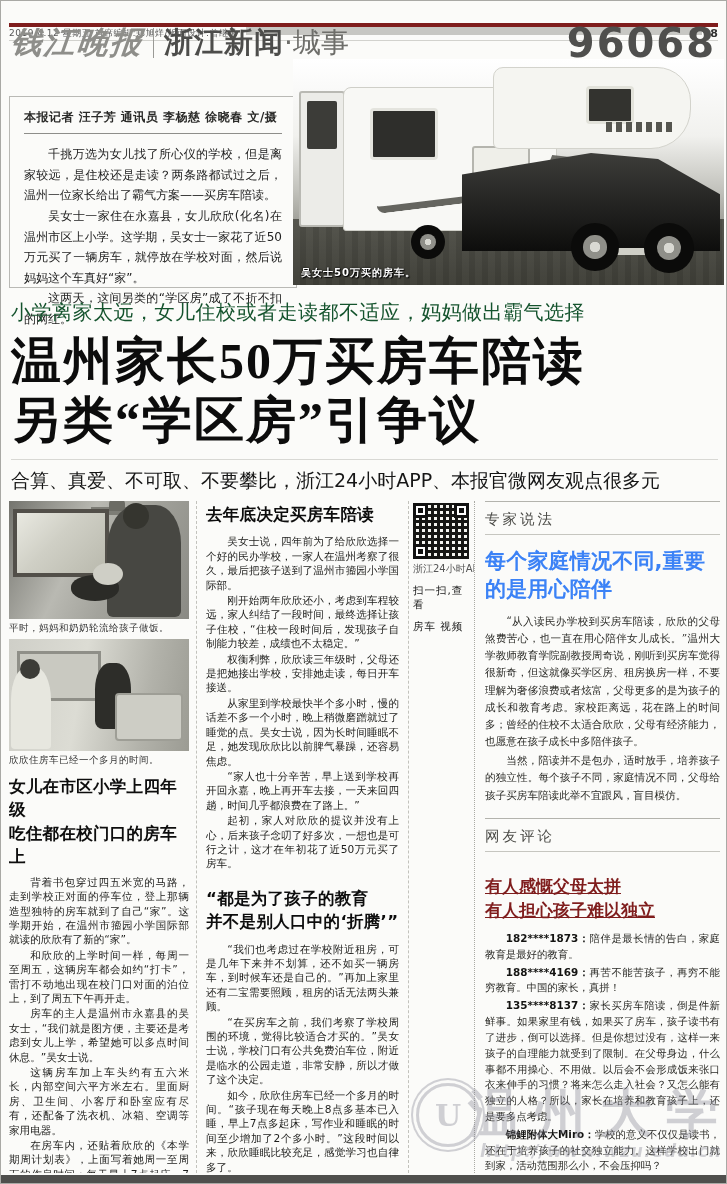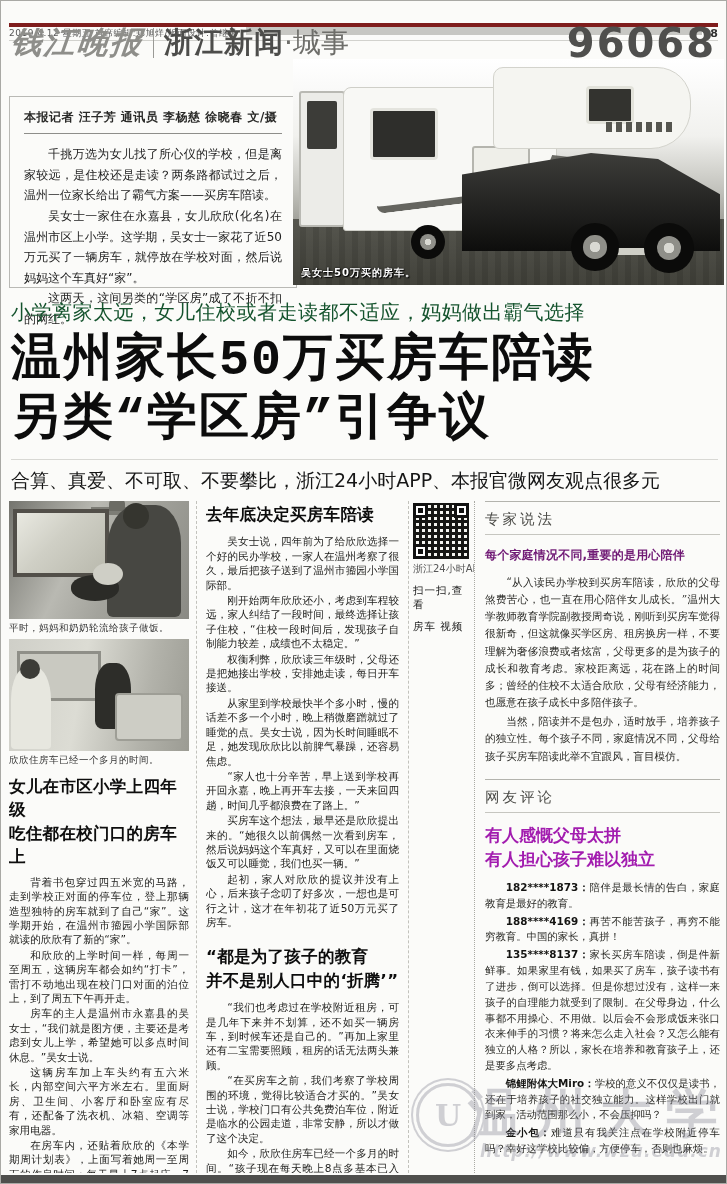--- a/index.html
+++ b/index.html
@@ -59,21 +59,21 @@
   .wh-rear{left:278px;bottom:14px;width:48px;height:48px;}
   .wh-front{right:30px;bottom:12px;width:50px;height:50px;}
   .wh-camper{left:118px;bottom:26px;width:34px;height:34px;}
   .runboard{position:absolute;left:300px;bottom:30px;width:96px;height:7px;background:#cfcfc7;border-radius:3px;}
   .ph-caption{position:absolute;left:8px;bottom:5px;font-size:10px;color:#fff;letter-spacing:1px;
               text-shadow:0 0 2px #000,1px 1px 1px #000;font-weight:bold;}
   
   .headline{position:absolute;left:10px;top:296px;width:707px;}
   .kicker{font-size:20px;font-weight:400;color:#14532d;letter-spacing:.5px;margin:2px 0 6px;}
   .h1{font-size:50px;font-weight:900;color:#0c0c0c;letter-spacing:2px;line-height:1.17;
-      font-family:Liberation Mono, monospace;}
+      font-family:Liberation Serif, serif;}
   .deck{font-size:19px;font-weight:500;color:#161616;margin-top:10px;padding-top:8px;border-top:1px solid #d8d8d4;}
   
   .bodycols{position:absolute;left:8px;top:500px;width:711px;height:672px;display:flex;overflow:hidden;}
   .col{box-sizing:border-box;overflow:hidden;}
   .col1{width:188px;padding-right:7px;border-right:1px dashed #c2c2bc;}
   .col2{width:212px;padding:0 9px;border-right:1px dashed #c2c2bc;}
   .col3{width:66px;padding:2px 4px 0;border-right:1px dotted #aaaaa4;}
   .col4{flex:1;padding-left:10px;}
   .lphoto{position:relative;width:100%;overflow:hidden;background:#c4c4be;}
   .lp1{height:118px;background:linear-gradient(115deg,#74746e 0%,#b9b9b2 38%,#a3a39c 60%,#8a8a84 100%);}
@@ -101,25 +101,25 @@
       repeating-linear-gradient(90deg,#161614 0 3px,transparent 3px 6px),
       repeating-linear-gradient(0deg,#161614 0 3px,#f4f4f0 3px 6px);}
   .qf{position:absolute;width:15px;height:15px;border:3px solid #111;background:#fff;box-sizing:border-box;}
   .qf:after{content:"";position:absolute;inset:2px;background:#111;}
   .qf.tl{left:0;top:0}.qf.tr{right:0;top:0}.qf.bl{left:0;bottom:0}
   .qr-app{font-size:10px;color:#555;margin-top:3px;white-space:nowrap;}
   .qr-scan{font-size:10.5px;color:#222;margin-top:8px;letter-spacing:1px;}
   
   .sect{border-top:1px solid #b3b3ad;padding-top:8px;}
   .kick{font-size:14.5px;color:#4c4c48;letter-spacing:3px;padding-bottom:5px;border-bottom:1px solid #c6c6c0;}
-  .exhead{font-size:12px;font-weight:900;color:#701a75;margin:12px 0 10px;letter-spacing:.2px;}
+  .exhead{font-size:21px;font-weight:900;color:#3b82f6;margin:12px 0 10px;letter-spacing:.2px;}
   .serifp{margin:0 0 2px;font-size:10.6px;line-height:1.62;text-indent:2em;text-align:justify;
           font-family:"DejaVu Serif","Liberation Serif",serif;color:#2a2a26;}
   .sep{height:1px;background:#b3b3ad;margin:14px 0 0;}
-  .cmhead{font-size:17px;font-weight:900;line-height:1.45;color:#a21caf;margin:10px 0 8px;}
+  .cmhead{font-size:17px;font-weight:900;line-height:1.45;color:#7f1d1d;margin:22px 0 8px;text-decoration:underline;}
   .comment{margin:0 0 2px;font-size:10.4px;line-height:1.52;text-indent:2em;text-align:justify;
            font-family:"DejaVu Serif","Liberation Serif",serif;color:#2b2b27;}
   .cuser{font-family:"DejaVu Sans","Liberation Sans",sans-serif;font-weight:bold;color:#141412;}
   .cuser:after{content:"：";}
   
   .watermark{position:absolute;left:415px;top:1078px;width:312px;height:100px;opacity:.34;color:#7d7d8c;
              pointer-events:none;z-index:5;}
   .wm-seal{position:absolute;left:0;top:4px;width:58px;height:58px;border:3px solid currentColor;border-radius:50%;
            box-shadow:0 0 0 3px #fbfbf9,0 0 0 5px currentColor;display:flex;align-items:center;justify-content:center;
            font-size:30px;font-weight:900;font-family:"DejaVu Serif",serif;}
@@ -216,21 +216,20 @@
 
     <div class="col col2">
       <div class="midhead">
         <div>去年底决定买房车陪读</div>
       </div>
       <p class="bp">吴女士说，四年前为了给欣欣选择一个好的民办学校，一家人在温州考察了很久，最后把孩子送到了温州市籀园小学国际部。</p>
       <p class="bp">刚开始两年欣欣还小，考虑到车程较远，家人纠结了一段时间，最终选择让孩子住校，“住校一段时间后，发现孩子自制能力较差，成绩也不太稳定。”</p>
       <p class="bp">权衡利弊，欣欣读三年级时，父母还是把她接出学校，安排她走读，每日开车接送。</p>
       <p class="bp">从家里到学校最快半个多小时，慢的话差不多一个小时，晚上稍微磨蹭就过了睡觉的点。吴女士说，因为长时间睡眠不足，她发现欣欣比以前脾气暴躁，还容易焦虑。</p>
       <p class="bp">“家人也十分辛苦，早上送到学校再开回永嘉，晚上再开车去接，一天来回四趟，时间几乎都浪费在了路上。”</p>
-      <p class="bp">买房车这个想法，最早还是欣欣提出来的。“她很久以前偶然一次看到房车，然后说妈妈这个车真好，又可以在里面烧饭又可以睡觉，我们也买一辆。”</p>
       <p class="bp">起初，家人对欣欣的提议并没有上心，后来孩子念叨了好多次，一想也是可行之计，这才在年初花了近50万元买了房车。</p>
       <div class="midhead midhead2">
         <div>“都是为了孩子的教育</div>
         <div>并不是别人口中的‘折腾’”</div>
       </div>
       <p class="bp">“我们也考虑过在学校附近租房，可是几年下来并不划算，还不如买一辆房车，到时候车还是自己的。”再加上家里还有二宝需要照顾，租房的话无法两头兼顾。</p>
       <p class="bp">“在买房车之前，我们考察了学校周围的环境，觉得比较适合才买的。”吴女士说，学校门口有公共免费泊车位，附近是临水的公园走道，非常安静，所以才做了这个决定。</p>
       <p class="bp">如今，欣欣住房车已经一个多月的时间。“孩子现在每天晚上8点多基本已入睡，早上7点多起床，写作业和睡眠的时间至少增加了2个多小时。”这段时间以来，欣欣睡眠比较充足，感觉学习也自律多了。</p>
 
     </div>

